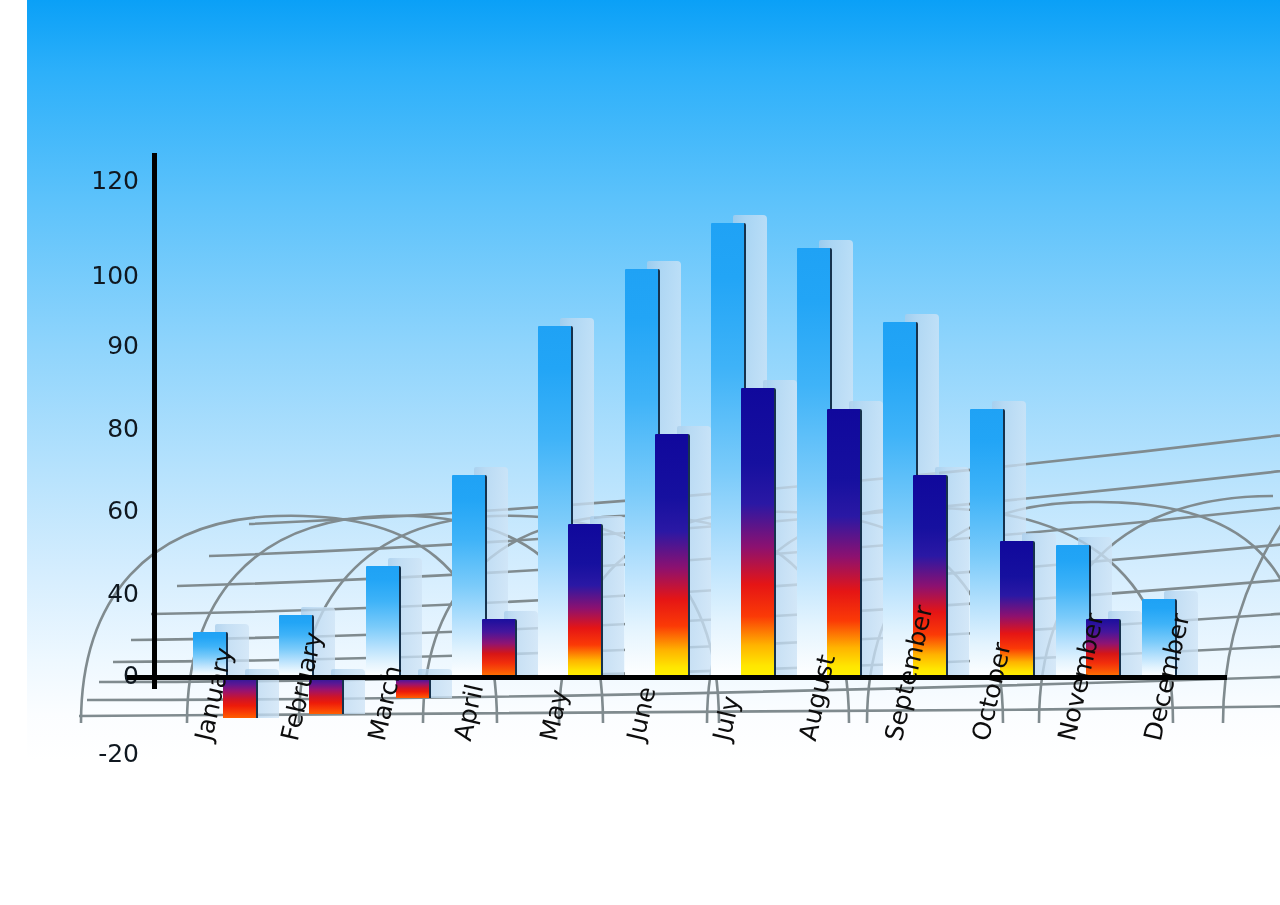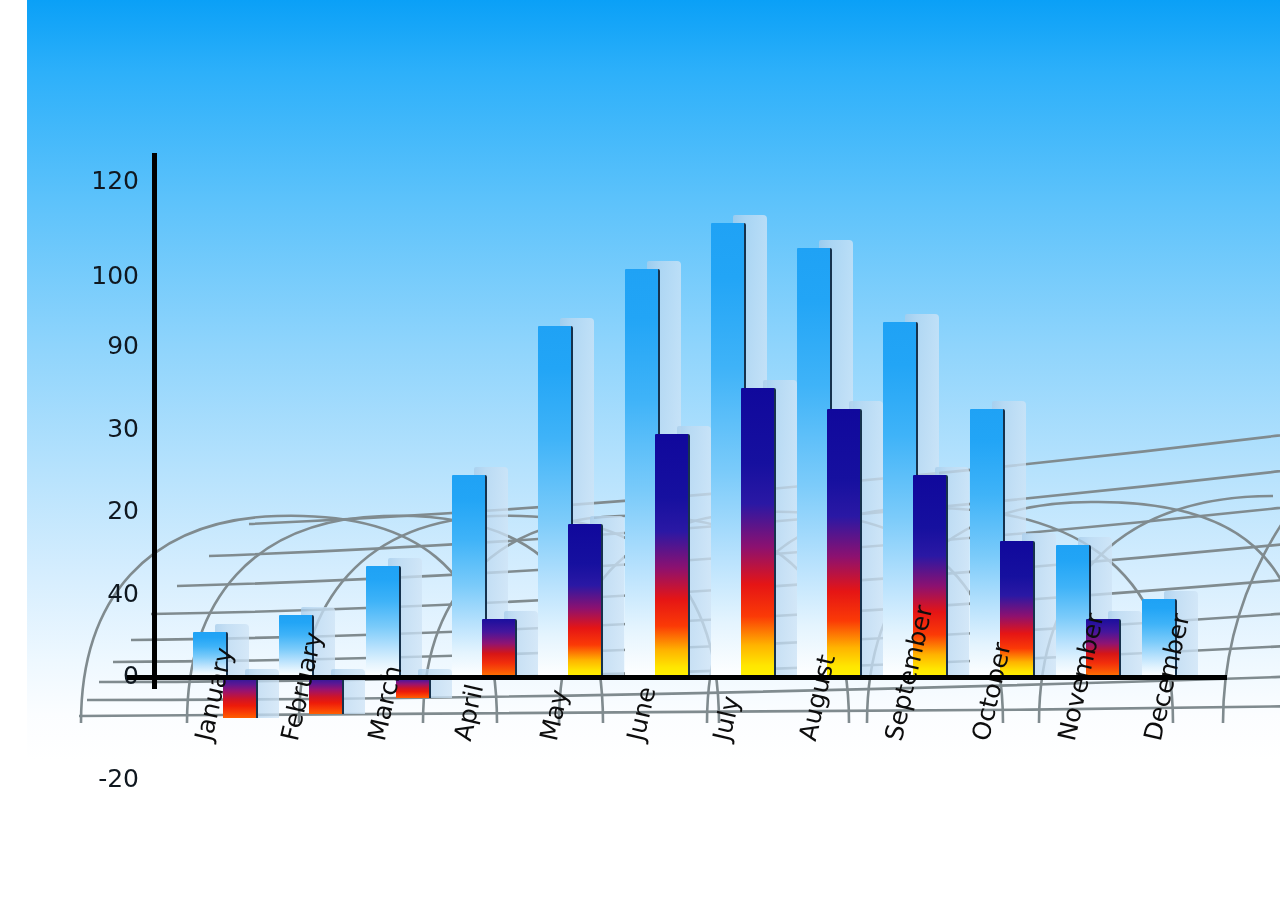--- a/index.html
+++ b/index.html
@@ -140,25 +140,25 @@
       <path d="M 1064,502 C 1210,500 1280,556 1280,700"></path>
     </g>
   </svg>
 
   <div id="plot">
       <div class="axis-y" style="left: 125px; top: 153.125px; height: 536.25px;"></div>
       <div class="axis-x" style="left: 100px; top: 675px; width: 1100px;"></div>
       <div class="ytick" style="left: 40px; width: 72px; top: 166px;">120</div>
       <div class="ytick" style="left: 40px; width: 72px; top: 261px;">100</div>
       <div class="ytick" style="left: 40px; width: 72px; top: 331px;">90</div>
-      <div class="ytick" style="left: 40px; width: 72px; top: 413.5px;">30</div>
-      <div class="ytick" style="left: 40px; width: 72px; top: 496px;">20</div>
+      <div class="ytick" style="left: 40px; width: 72px; top: 413.5px;">80</div>
+      <div class="ytick" style="left: 40px; width: 72px; top: 496px;">60</div>
       <div class="ytick" style="left: 40px; width: 72px; top: 578.5px;">40</div>
       <div class="ytick" style="left: 40px; width: 72px; top: 661px;">0</div>
-      <div class="ytick" style="left: 40px; width: 72px; top: 764px;">-20</div>
+      <div class="ytick" style="left: 40px; width: 72px; top: 739px;">-20</div>
       <div class="bar-shadow" style="left: 188px; top: 623.625px; width: 34px; height: 53.375px;"></div>
       <div class="bar-face s1" title="January: 11" style="left: 166px; top: 631.625px; width: 33px; height: 45.375px;"></div>
       <div class="bar-shadow" style="left: 218px; top: 669px; width: 34px; height: 49.25px;"></div>
       <div class="bar-face s2 negbar" title="January: -10" style="left: 196px; top: 677px; width: 33px; height: 41.25px;"></div>
       <div class="xlabel" style="left: 162px; top: 737px;">January</div>
       <div class="bar-shadow" style="left: 274.3px; top: 607.125px; width: 34px; height: 69.875px;"></div>
       <div class="bar-face s1" title="February: 15" style="left: 252.3px; top: 615.125px; width: 33px; height: 61.875px;"></div>
       <div class="bar-shadow" style="left: 304.3px; top: 669px; width: 34px; height: 45.125px;"></div>
       <div class="bar-face s2 negbar" title="February: -9" style="left: 282.3px; top: 677px; width: 33px; height: 37.125px;"></div>
       <div class="xlabel" style="left: 248.3px; top: 737px;">February</div>

